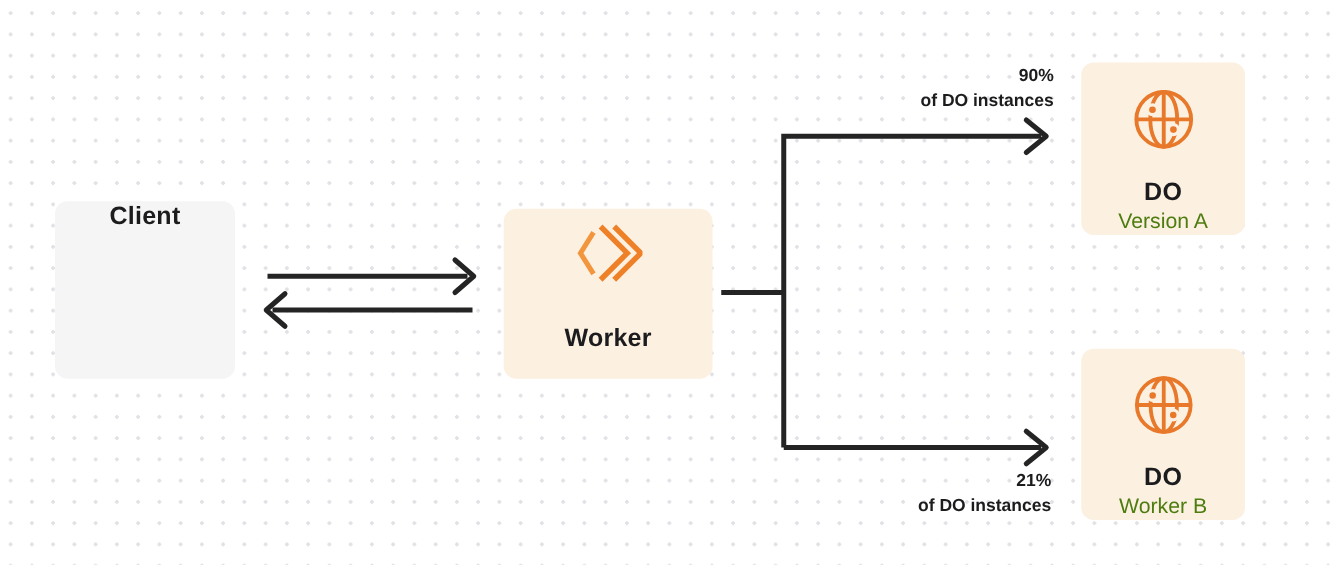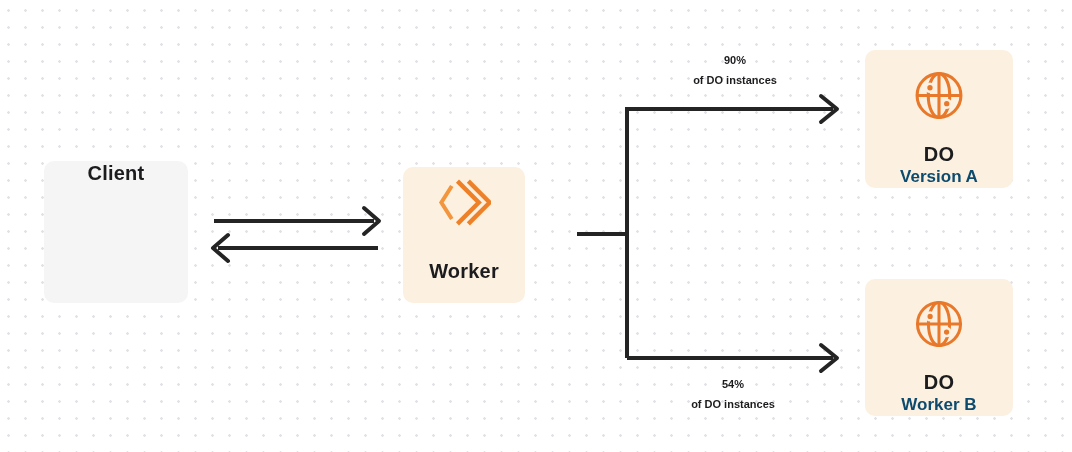--- a/index.html
+++ b/index.html
@@ -25,52 +25,52 @@
     align-items: center;
     box-sizing: border-box;
   }
 
   .client-box {
     left: 44px; top: 161px; width: 144px; height: 142px;
     background: var(--box-gray, #f5f5f6);
   }
 
   .worker-box {
-    left: 403px; top: 167px; width: 122px; height: 136px;
+    left: 403px; top: 167px; width: 167px; height: 136px;
     background: var(--box-cream, #fcf0e0);
     padding-top: 11px;
   }
   .worker-box .node-label { margin-top: 32px; }
 
   .do-box {
-    width: 148px;
+    width: 131px;
     background: var(--box-cream, #fcf0e0);
     padding-top: 18px;
   }
   .do-box-a { left: 865px; top: 50px;  height: 138px; }
   .do-box-b { left: 865px; top: 279px; height: 137px; }
   .do-box .node-title { margin-top: 19px; }
 
   .node-label, .node-title {
     font-size: 20px;
     font-weight: 700;
     line-height: 24px;
     letter-spacing: 0.2px;
   }
   .node-subtitle {
     font-size: 17px;
-    font-weight: 700;
+    font-weight: 400;
     line-height: 22px;
-    color: #0c4a6e;
+    color: #4d7c0f;
   }
 
   .edge-label {
     position: absolute;
-    text-align: center;
-    font-size: 11px;
+    text-align: right;
+    font-size: 14px;
     font-weight: 700;
     line-height: 20px;
   }
   .edge-label-top    { left: 627px; top: 50px;  width: 216px; }
   .edge-label-bottom { left: 625px; top: 374px; width: 216px; }
 
   svg.overlay { position: absolute; left: 0; top: 0; }
 
   .conn {
     stroke: var(--line-dark, #242424);
@@ -135,21 +135,21 @@
     </svg>
     <div class="node-label">Worker</div>
   </div>
 
   <div class="edge-label edge-label-top">
     <div>90%</div>
     <div>of DO instances</div>
   </div>
 
   <div class="edge-label edge-label-bottom">
-    <div>54%</div>
+    <div>21%</div>
     <div>of DO instances</div>
   </div>
 
   <div class="node do-box do-box-a">
     <svg width="62" height="62" viewBox="0 0 64 64" aria-hidden="true">
       <circle class="globe-stroke" cx="32" cy="32" r="25.5"></circle>
       <ellipse class="globe-stroke" cx="32" cy="32" rx="12.5" ry="25.5"></ellipse>
       <line class="globe-stroke" x1="6.5" y1="32" x2="57.5" y2="32"></line>
       <line class="globe-stroke" x1="32" y1="6.5" x2="32" y2="57.5"></line>
       <circle class="globe-dot" cx="21.5" cy="23" r="4.6"></circle>

